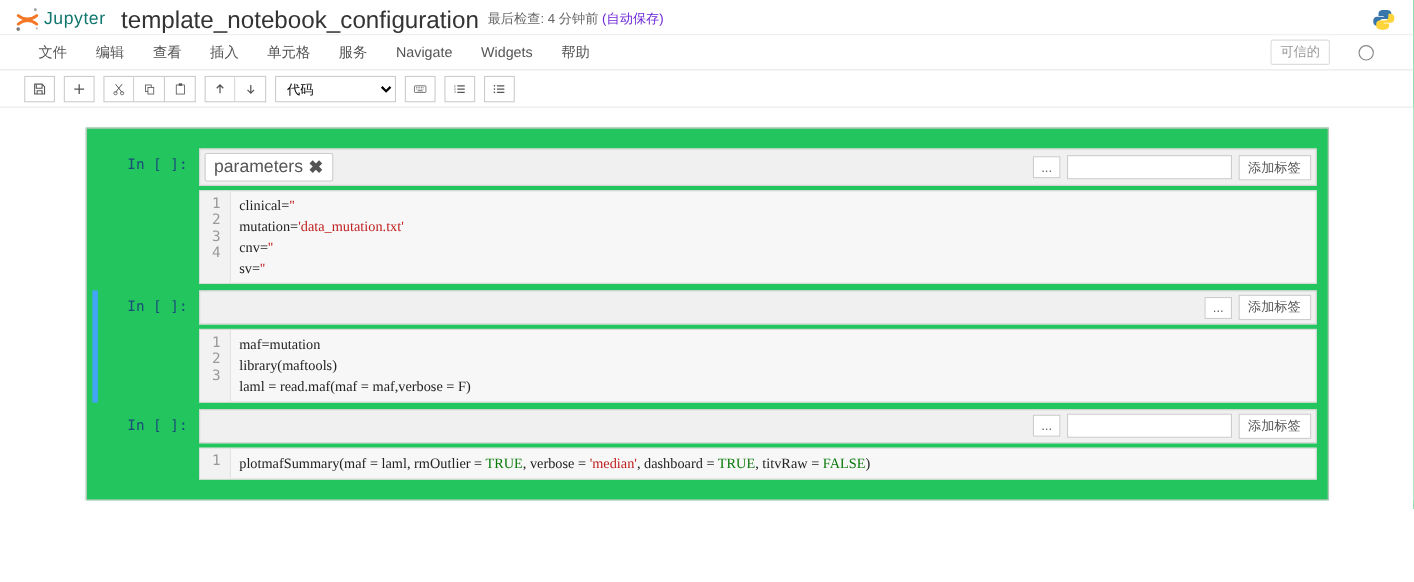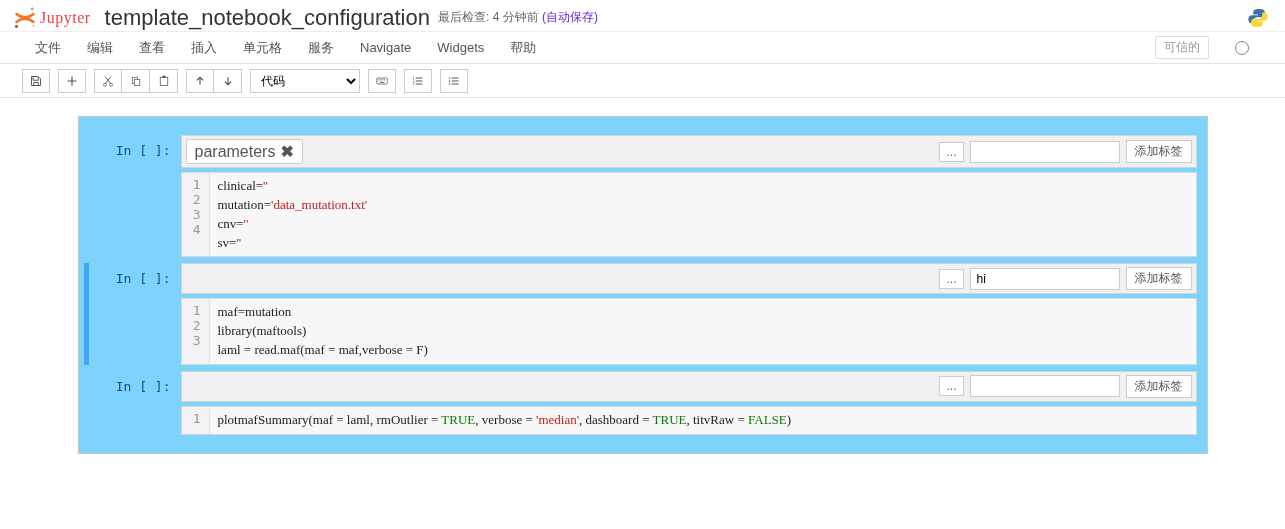--- a/index.html
+++ b/index.html
@@ -12,21 +12,21 @@
   }
 
   
   .header {
     display: flex; align-items: center;
     height: 32px; padding: 4px 12px 0 12px;
     border-bottom: 1px solid #eee;
   }
   .logo { display:flex; align-items:center; gap:2px; margin-right:14px; }
   .logo-mark { width:26px; height:26px; }
-  .logo-text { font-size:16px; color:#ef4444; letter-spacing:0.5px;font-family:Liberation Serif, serif; }
+  .logo-text { font-size:16px; color:#0f766e; letter-spacing:0.5px; }
   .nb-name { font-size:22px; color:#333; margin-right:8px; }
   .last-checkpoint { font-size:12px; color:#666; }
   .last-checkpoint .auto { color:#6d28d9; }
   .header-spacer { flex:1; }
   .kernel-logo { width:22px; height:22px; margin-right:4px; }
 
   
   .menubar {
     display:flex; align-items:center;
     padding: 0 22px;
@@ -67,21 +67,21 @@
   .run-label { margin-left:3px; font-size:12px; }
   .celltype {
     height:24px; border:1px solid #ccc; background:#fff;
     font-size:12px; padding:0 6px; margin-right:8px; min-width:110px;
   }
 
   
   .notebook-wrap { background:#fff; padding:18px 0 0 0; }
   .notebook {
     width:1130px; margin:0 auto;
-    border:1px solid #c7c7c7; background:#7dd3fc;
+    border:1px solid #c7c7c7; background:#22c55e;
     box-shadow:0 1px 3px rgba(0,0,0,0.08);
     padding:12px 6px;
   }
 
   .cell { display:flex; margin:6px 4px; }
   .cell.focused { border-left:5px solid #42A5F5; margin-left:-1px; }
   .prompt {
     width:92px; text-align:right;
     font-family:monospace; font-size:13px;
     color:#1a4d7a; padding:8px 10px 0 0;
@@ -286,21 +286,20 @@
         </div>
       </div>
     </div>
 
     <div class="cell focused">
       <div class="prompt">In [ ]:</div>
       <div class="cell-body">
         <div class="tag-toolbar">
           <div class="tag-spacer"></div>
           <button class="tag-ellipsis">...</button>
-          <input class="tag-input" value="hi" style="">
           <button class="tag-add">添加标签</button>
         </div>
         <div class="code-area">
           <div class="gutter">
               <div>1</div>
               <div>2</div>
               <div>3</div>
             </div>
           <div class="code"><span>maf=mutation</span>
 <span>library(maftools)</span>

